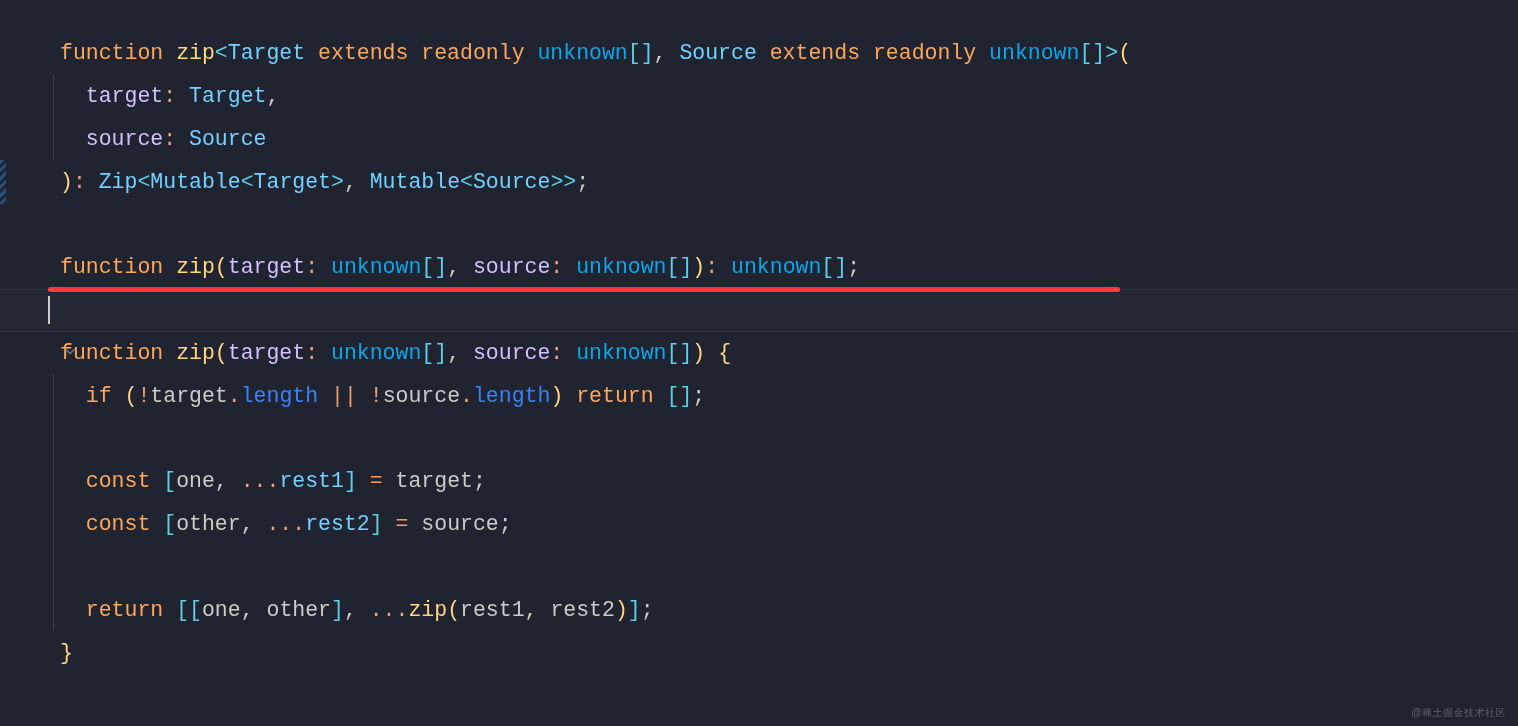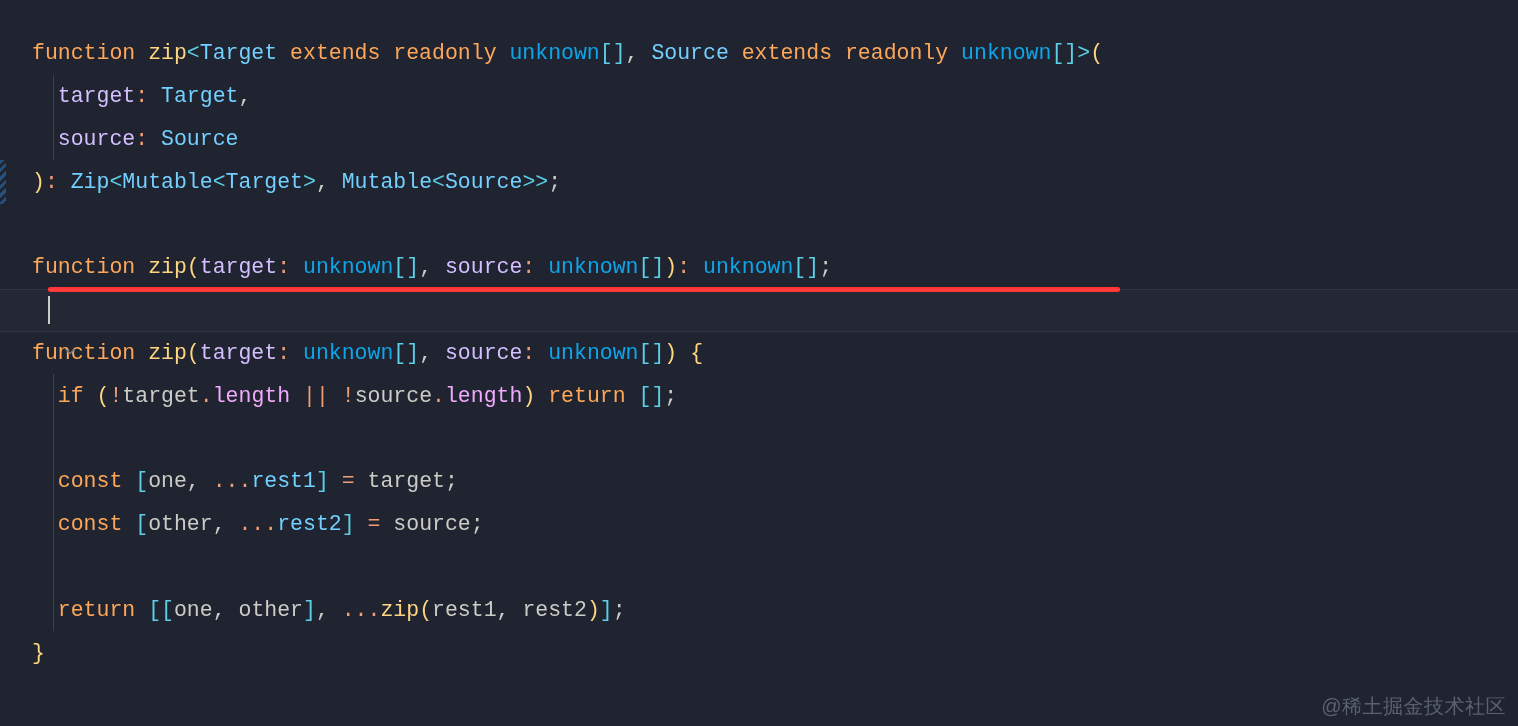--- a/index.html
+++ b/index.html
@@ -15,21 +15,21 @@
     position: relative;
   }
   .editor {
     position: relative;
     padding-top: 32px;
   }
   .line {
     display: flex;
     align-items: center;
     height: 42.8px;
-    padding-left: 32px;
+    padding-left: 60px;
     white-space: pre;
     position: relative;
   }
   .fold-chevron {
     position: absolute;
     left: 14px;
     top: 50%;
     transform: translateY(-50%);
     color: #6e7580;
     font-size: 14px;
@@ -47,21 +47,21 @@
   .fn    { color: #ffd580; }          
   .type  { color: #73d0ff; }          
   .utype { color: #0ea5e9; }          
   .punc  { color: #cbccc6; }
   .ang   { color: #5ccfe6; }          
   .paren { color: #ffd580; }          
   .brk   { color: #5ccfe6; }          
   .curly { color: #ffd580; }          
   .param { color: #d4bfff; }
   .ident { color: #cbccc6; }
-  .prop  { color: #f0abfc; }          
+  .prop  { color: #3b82f6; }          
   .op    { color: #f29e74; }
   .impl-var { color: #73d0ff; }       
   .red-underline {
     position: absolute;
     left: 48px;
     width: 1072px;
     height: 5px;
     background: #ff3333;
     border-radius: 2px;
   }
@@ -79,21 +79,21 @@
     position: absolute;
     width: 2px;
     height: 28px;
     background: #cbccc6;
   }
   .watermark {
     position: absolute;
     right: 12px;
     bottom: 6px;
     color: #5a6170;
-    font-size: 20px;
+    font-size: 10px;
     font-family: -apple-system, "PingFang SC", sans-serif;
     letter-spacing: 0.5px;
     margin-left: 8px;
   }
   .stripe {
     position: absolute;
     left: 0;
     top: 160px;
     width: 6px;
     height: 44px;

